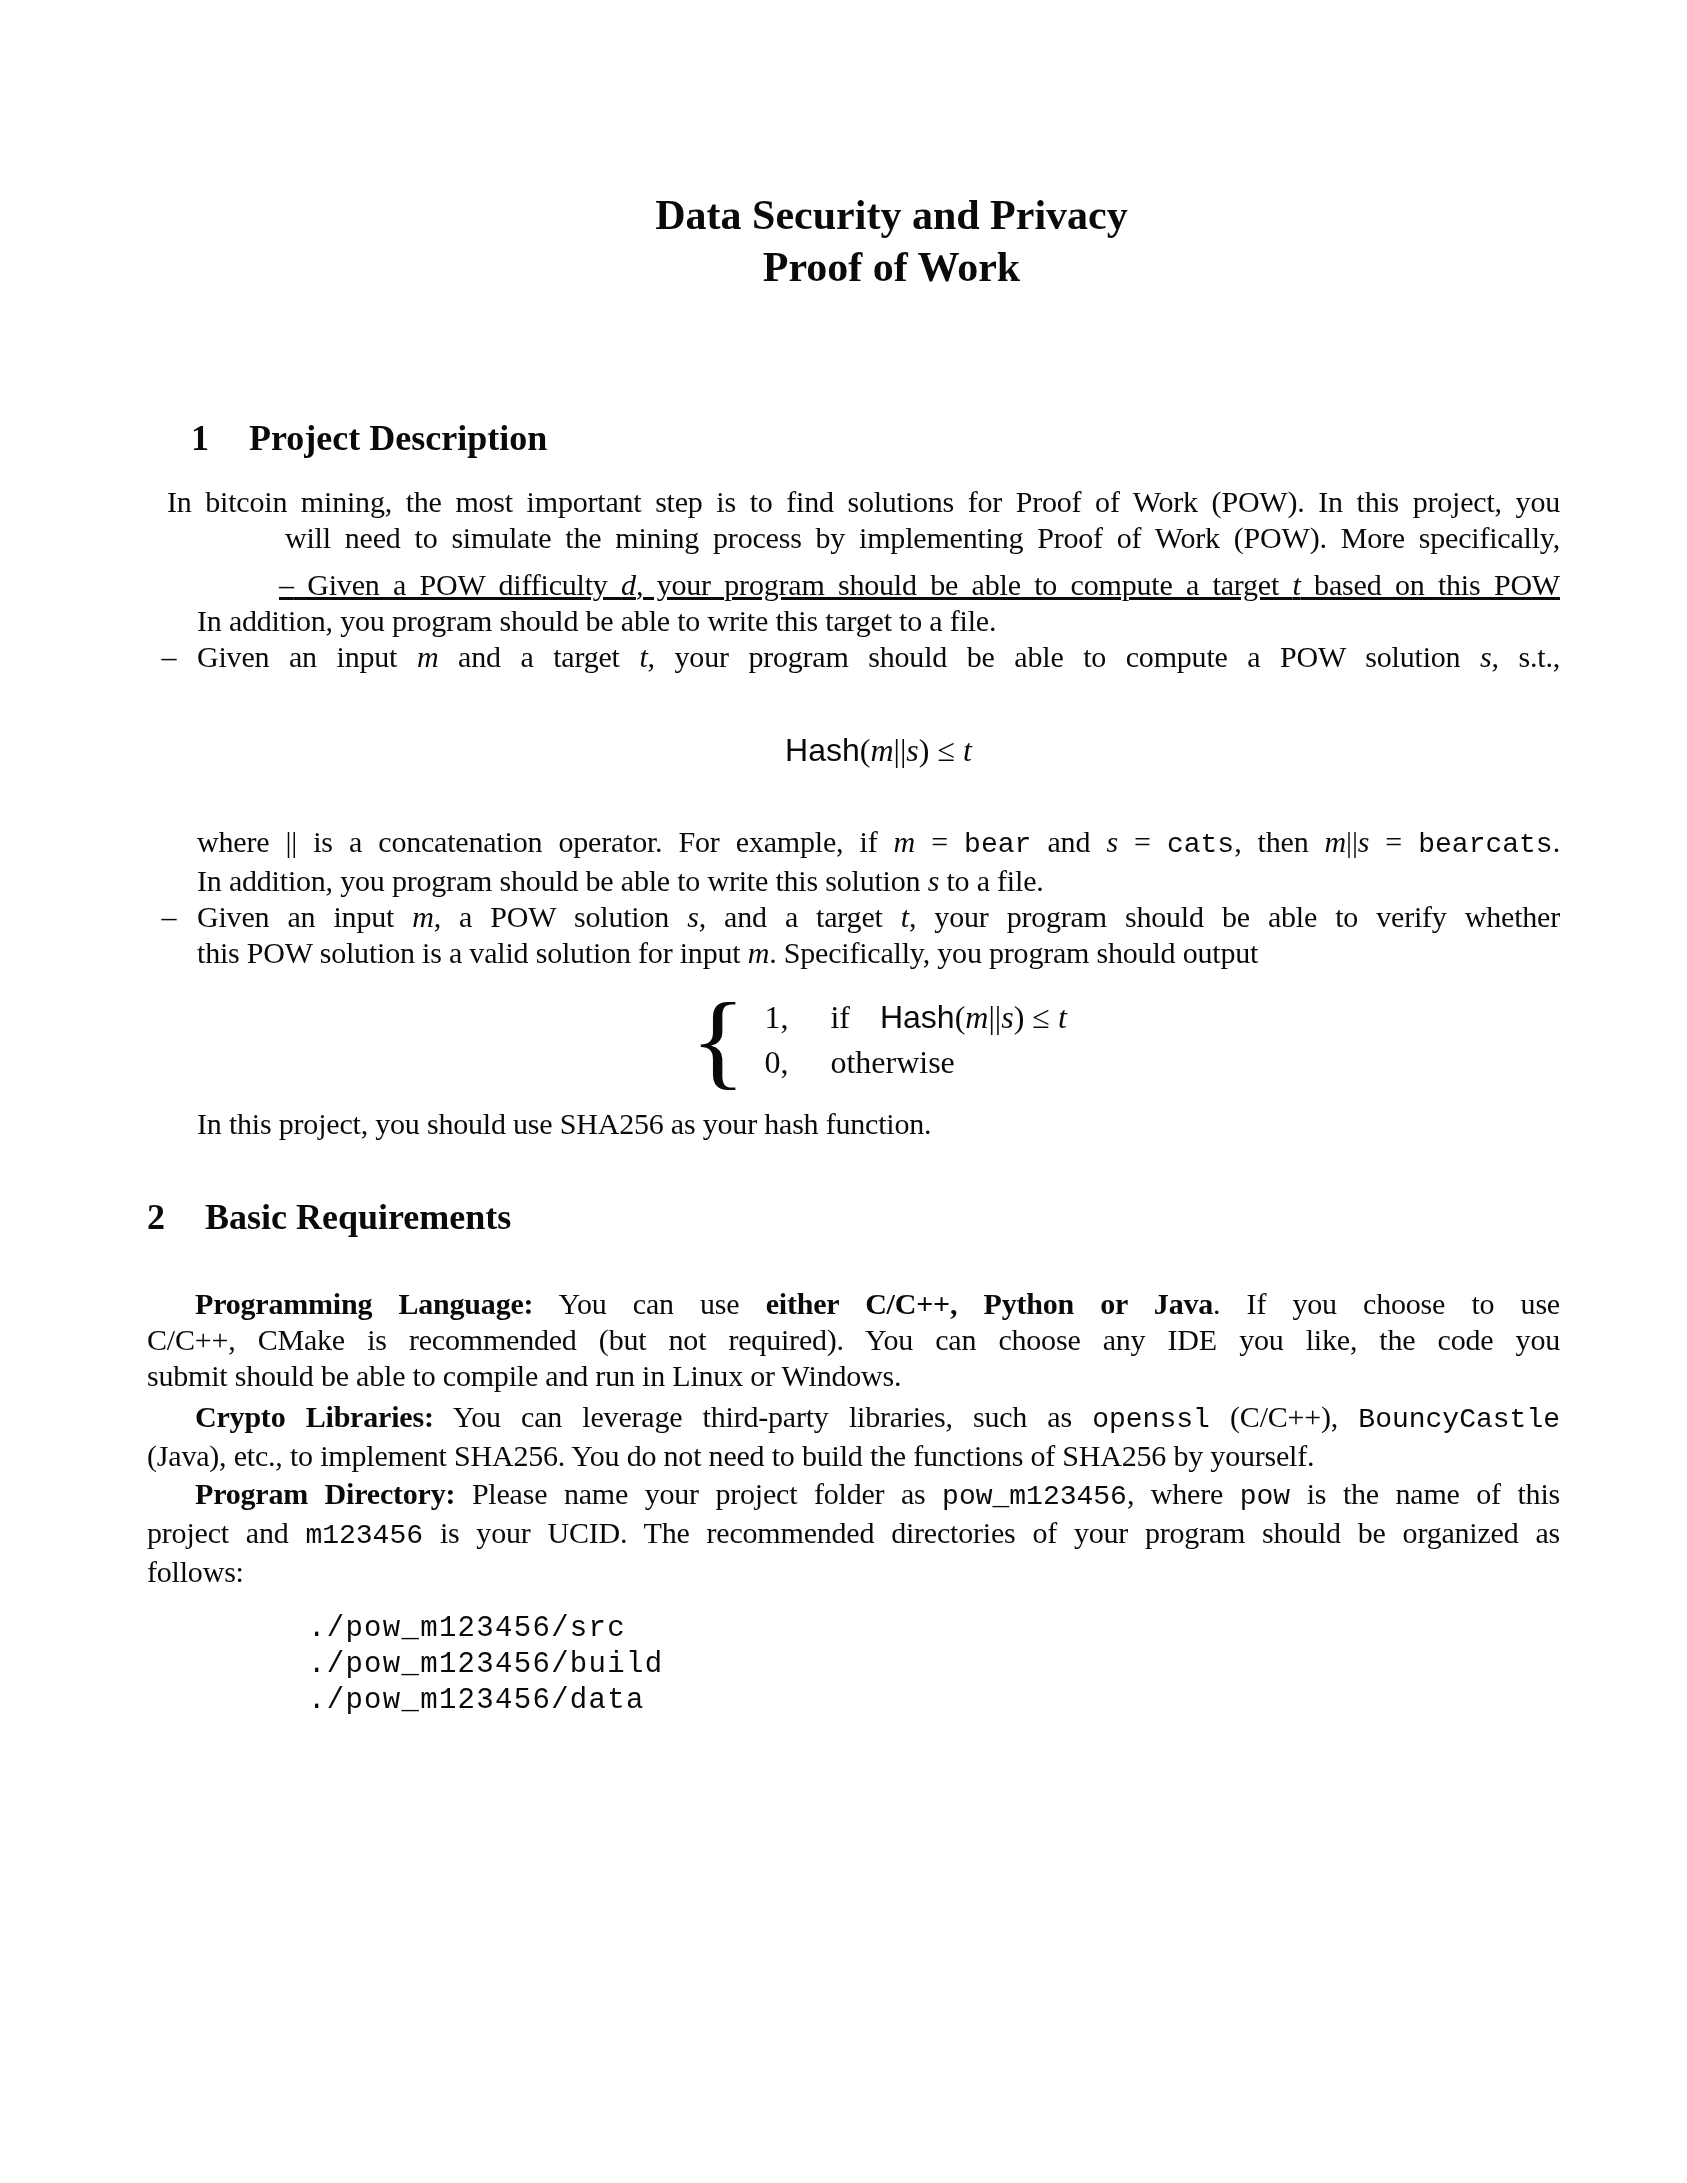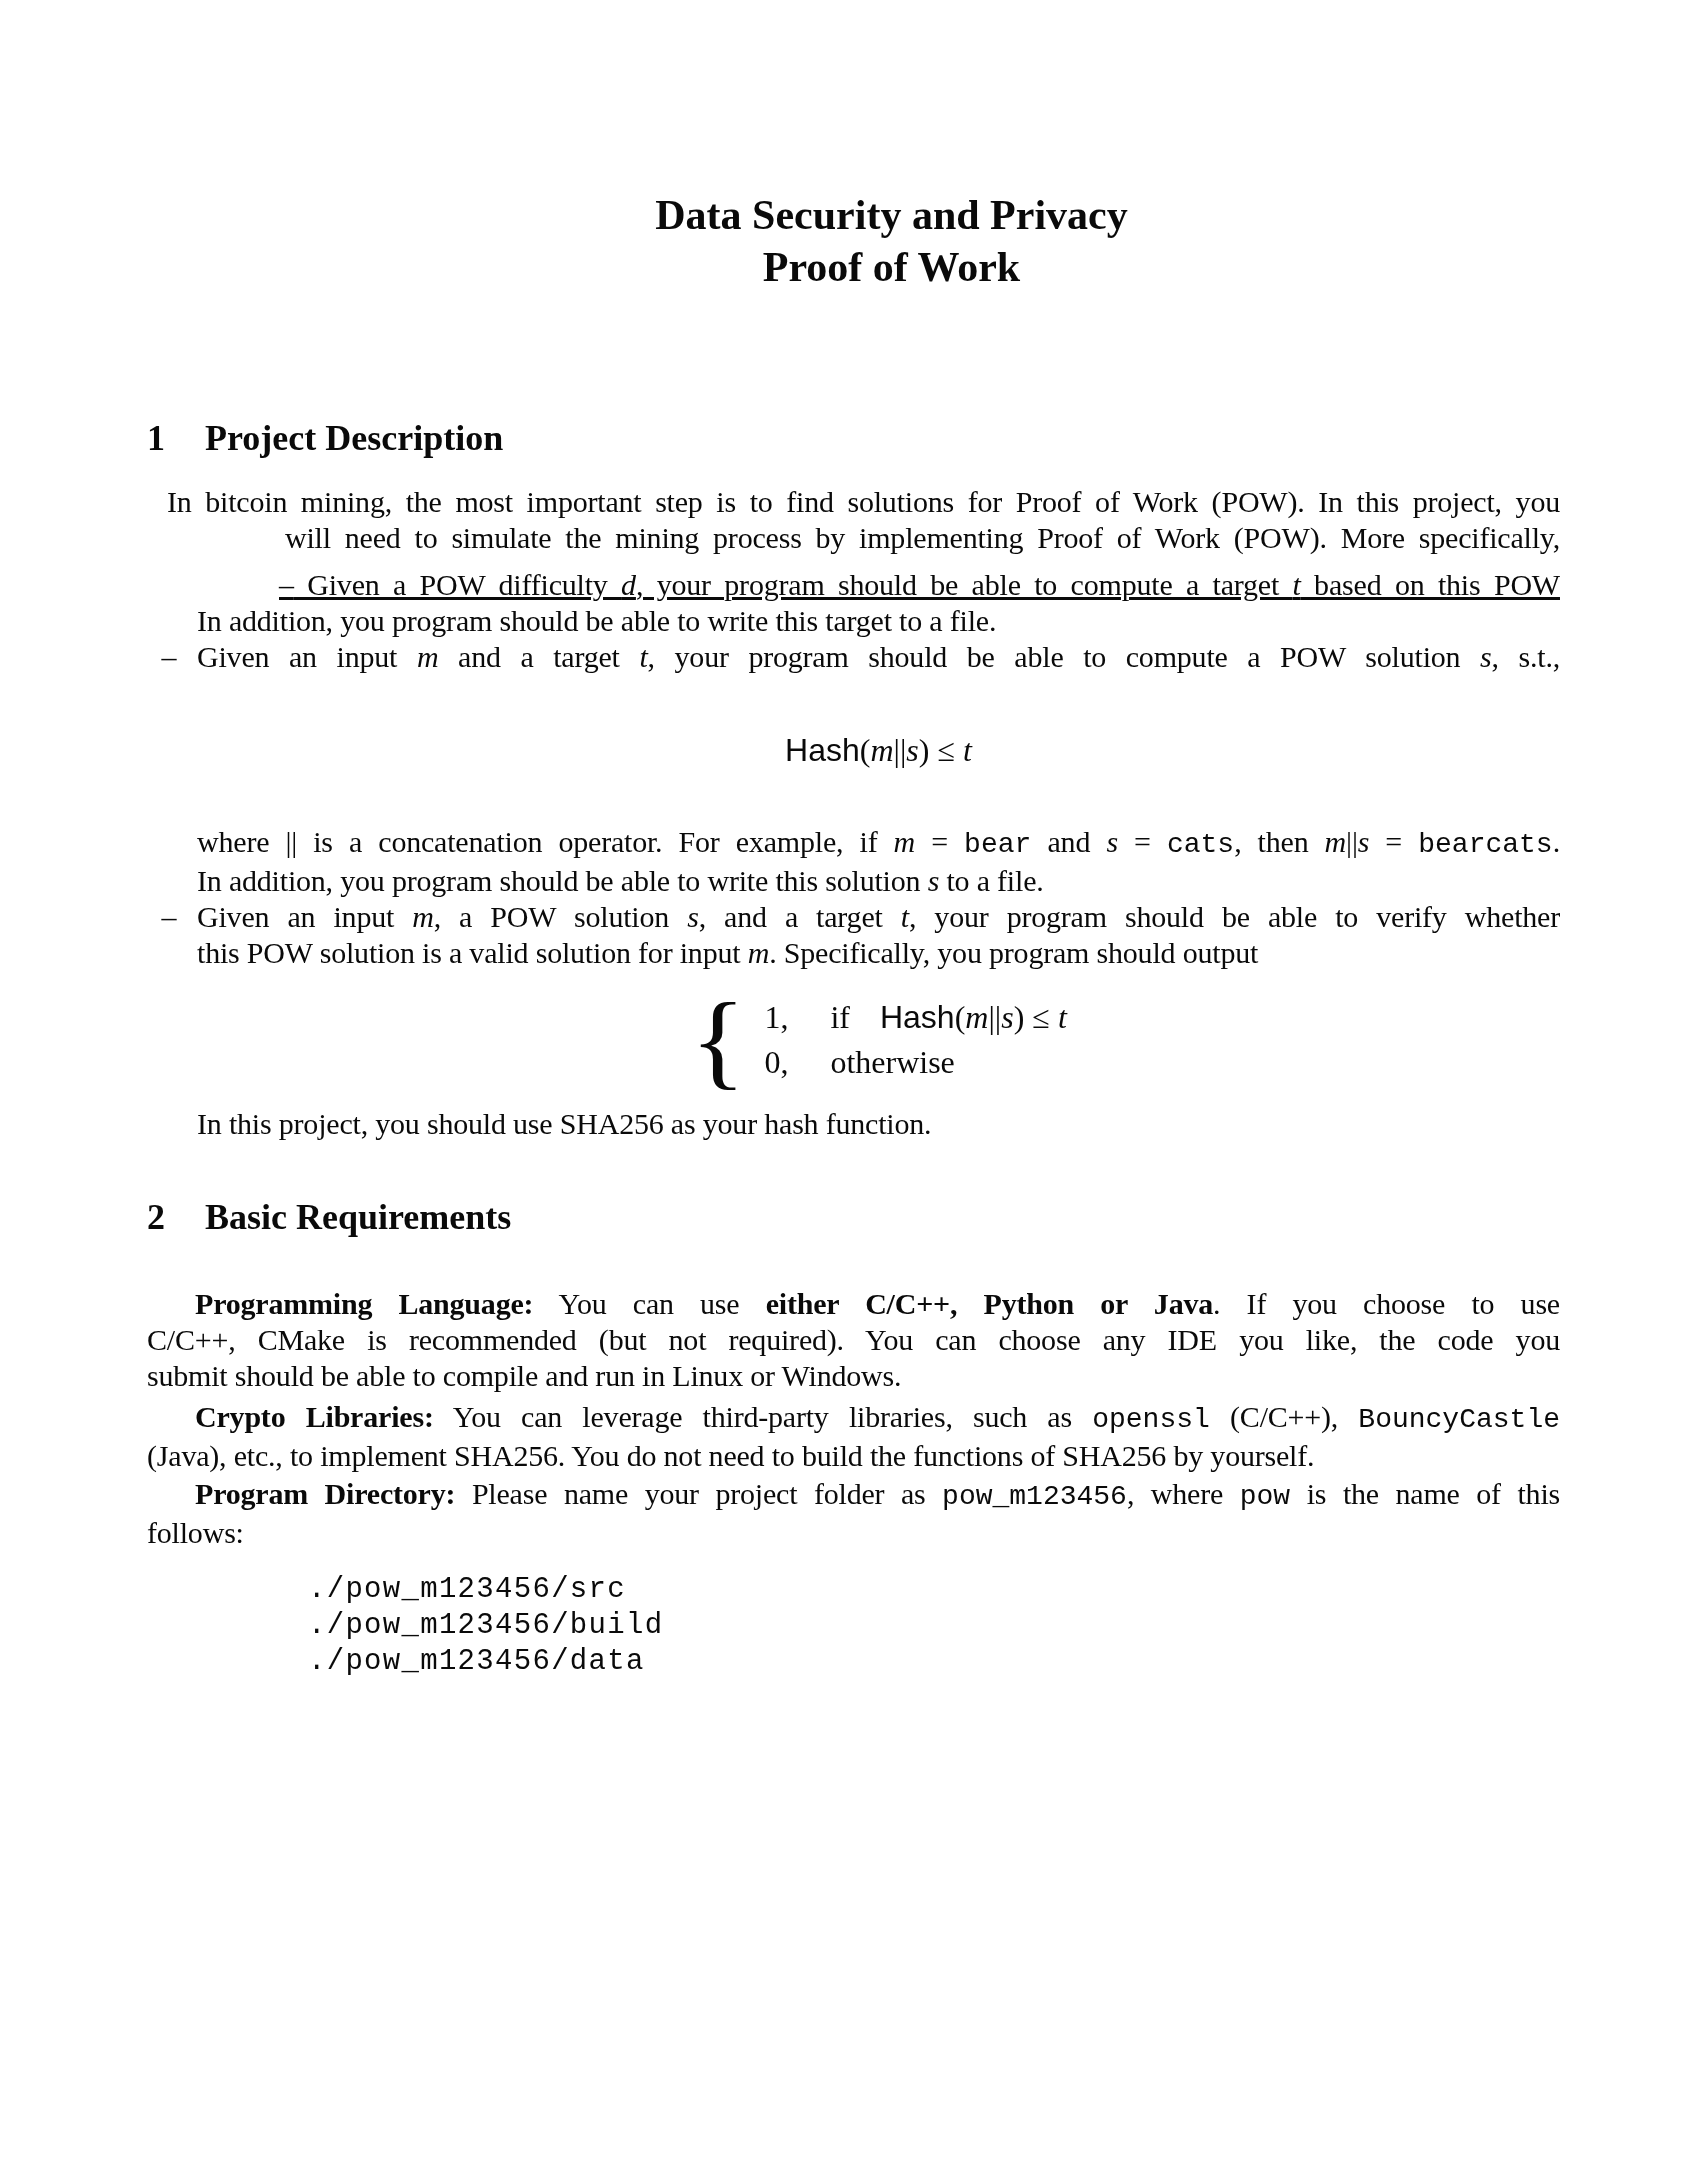--- a/index.html
+++ b/index.html
@@ -16,21 +16,21 @@
     position:absolute;top:189px;left:0;width:1687px;
     text-align:center;font-weight:bold;font-size:42px;line-height:52px;
     letter-spacing:0;
     padding-left:48px;
   }
   .content{position:absolute;left:147px;top:0;width:1413px;}
   .line{line-height:36px;white-space:normal;}
   .stretch{text-align:justify;text-align-last:justify;}
   .heading{font-weight:bold;font-size:36px;line-height:42px;letter-spacing:0;}
   .heading .num{display:inline-block;margin-right:40px;}
-  .h1{margin-top:417px;}
+  .h1{margin-top:417px;margin-left:44px;}
   .h2{margin-top:54px;}
   .p1l1{margin-top:25px;padding-left:20px;}
   .p1l2{padding-left:138px;}
   .it1{margin-top:11px;padding-left:132px;text-decoration:underline;}
   .ind{padding-left:50px;}
   .item{position:relative;}
   .marker{position:absolute;left:14.6px;top:0;}
   .mt295{margin-top:195px;}
   .formula{
     margin-top:52px;padding-left:50px;height:46px;line-height:46px;
@@ -111,20 +111,21 @@
     <div class="heading h2"><span class="num">2</span><span>Basic Requirements</span></div>
 
     <div class="line stretch pi p4l1"><span class="b">Programming Language:</span><span> You can use </span><span class="b">either C/C++, Python or Java</span><span>. If you choose to use</span></div>
     <div class="line stretch"><span>C/C++, CMake is recommended (but not required). You can choose any IDE you like, the code you</span></div>
     <div class="line"><span>submit should be able to compile and run in Linux or Windows.</span></div>
 
     <div class="line stretch pi p5l1"><span class="b">Crypto Libraries:</span><span> You can leverage third-party libraries, such as </span><span class="tt">openssl</span><span> (C/C++), </span><span class="tt">BouncyCastle</span></div>
     <div class="line"><span>(Java), etc., to implement SHA256. You do not need to build the functions of SHA256 by yourself.</span></div>
 
     <div class="line stretch pi p6l1"><span class="b">Program Directory:</span><span> Please name your project folder as </span><span class="tt">pow_m123456</span><span>, where </span><span class="tt">pow</span><span> is the name of this</span></div>
+    <div class="line stretch"><span>project and </span><span class="tt">m123456</span><span> is your UCID. The recommended directories of your program should be organized as</span></div>
     <div class="line"><span>follows:</span></div>
 
     <div class="codeblock">
       <div>./pow_m123456/src</div>
       <div>./pow_m123456/build</div>
       <div>./pow_m123456/data</div>
     </div>
 
   </div>
 </div>

